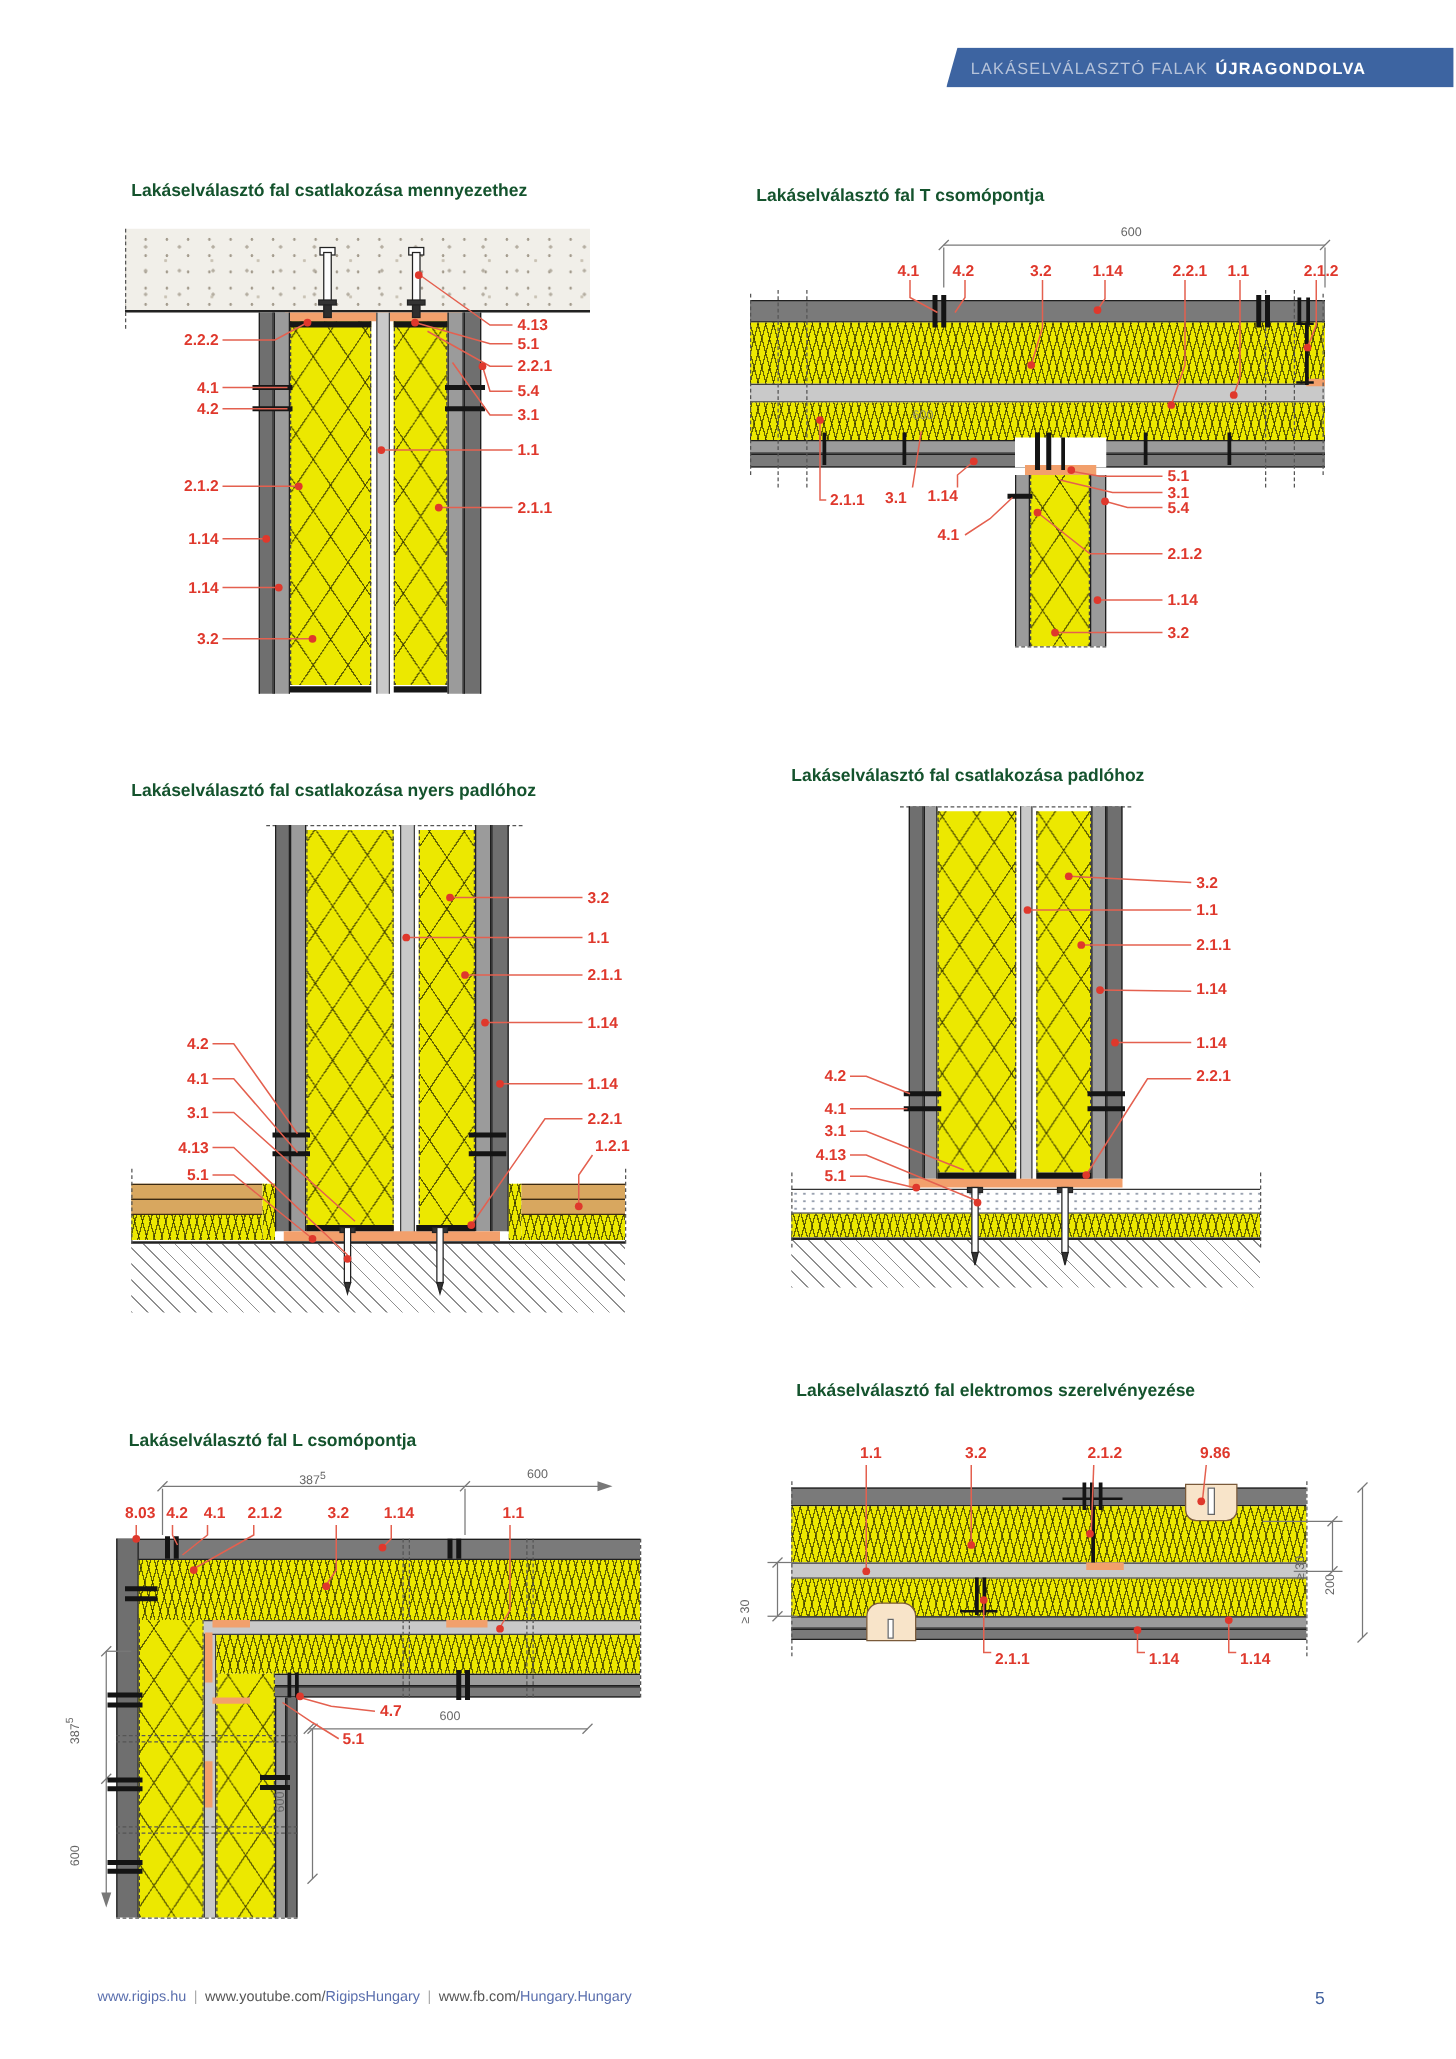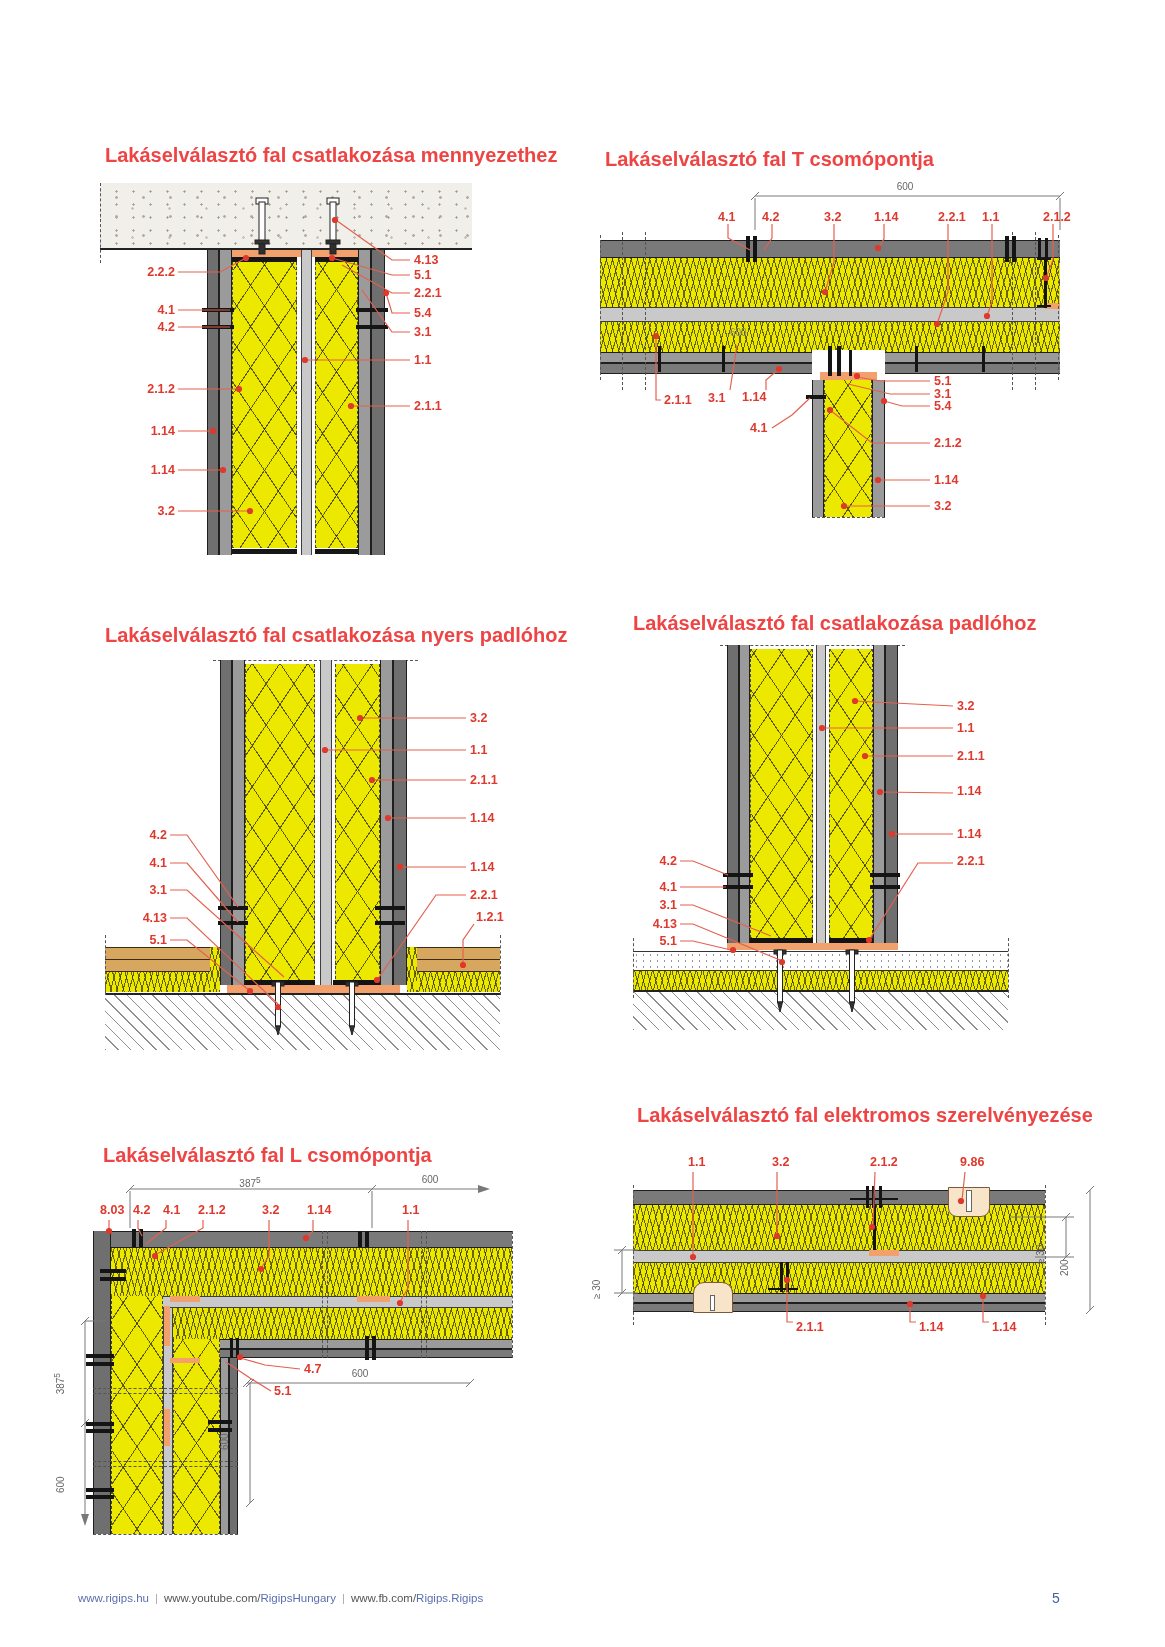--- a/index.html
+++ b/index.html
@@ -1,21 +1,21 @@
 <!DOCTYPE html>
 <html><head>
 <meta charset="utf-8">
 <style>
   *{box-sizing:border-box;margin:0;padding:0}
   html,body{background:#e8e8e8}
   .page{position:relative;width:1165px;height:1647px;background:#fff;margin:0 auto;
         font-family:"Liberation Sans",sans-serif;overflow:hidden}
   .abs{position:absolute}
   .diagram{position:absolute}
-  .dtitle{position:absolute;font-weight:bold;font-size:20px;color:#ef4444;white-space:nowrap}
+  .dtitle{position:absolute;font-weight:bold;font-size:14px;color:#14532d;white-space:nowrap}
   .lbl{position:absolute;color:#df382c;font-weight:bold;font-size:12.5px;white-space:nowrap;line-height:14px}
   .lbl.r{text-align:right}
   .dim{position:absolute;font-size:10px;color:#666;white-space:nowrap;line-height:14px}
   .dim.c{text-align:center}
   .rot{transform:rotate(-90deg);transform-origin:left bottom}
   .ins-x{background-color:#ece800;
     background-image:repeating-linear-gradient(56deg,rgba(45,45,0,.75) 0 1px,transparent 1px 23px),
                      repeating-linear-gradient(-56deg,rgba(45,45,0,.75) 0 1px,transparent 1px 23px);
     border-left:1px dashed #444;border-right:1px dashed #444}
   .ins-d{background-color:#ece800;
@@ -52,20 +52,24 @@
   .footer{position:absolute;left:78px;top:1592px;font-size:11.5px;color:#555;white-space:nowrap}
   .footer .blue{color:#5a6fae}
   .footer .sep{color:#aaa;margin:0 6px}
   .pageno{position:absolute;left:1052px;top:1590px;font-size:14px;color:#41619e}
 </style>
 </head>
 <body>
 
 <div class="page">
 
+  <div class="header-bar">
+    <span class="light">LAKÁSELVÁLASZTÓ FALAK</span>
+    <span class="bold">ÚJRAGONDOLVA</span>
+  </div>
 
   <section class="diagram" style="left:80px;top:140px;width:440px;height:445px">
     <h3 class="dtitle" style="left:25px;top:4px">Lakáselválasztó fal csatlakozása mennyezethez</h3>
     <div class="abs concrete" style="left:20px;top:43px;width:372px;height:67px"></div>
     <div class="dashv" style="left:20px;top:43px;height:80px"></div>
     <div class="abs orange" style="left:148px;top:110px;width:142px;height:7px"></div>
     <div class="abs bdark" style="left:127px;top:110px;width:12px;height:305px"></div>
     <div class="abs bmid" style="left:139px;top:110px;width:13px;height:305px"></div>
     <div class="abs ins-x" style="left:152px;top:117px;width:65px;height:291px"></div>
     <div class="abs gap-v" style="left:221px;top:110px;width:11px;height:305px"></div>
@@ -563,17 +567,17 @@
     <div class="lbl" style="left:108px;top:65px">1.1</div>
     <div class="lbl" style="left:192px;top:65px">3.2</div>
     <div class="lbl" style="left:290px;top:65px">2.1.2</div>
     <div class="lbl" style="left:380px;top:65px">9.86</div>
     <div class="lbl" style="left:216px;top:230px">2.1.1</div>
     <div class="lbl" style="left:339px;top:230px">1.14</div>
     <div class="lbl" style="left:412px;top:230px">1.14</div>
   </section>
 
   <div class="footer">
-    <span class="blue">www.rigips.hu</span><span class="sep">|</span><span>www.youtube.com/</span><span class="blue">RigipsHungary</span><span class="sep">|</span><span>www.fb.com/</span><span class="blue">Rigips.Rigips</span>
+    <span class="blue">www.rigips.hu</span><span class="sep">|</span><span>www.youtube.com/</span><span class="blue">RigipsHungary</span><span class="sep">|</span><span>www.fb.com/</span><span class="blue">Hungary.Hungary</span>
   </div>
   <div class="pageno">5</div>
 
 </div>
 
 </body></html>

